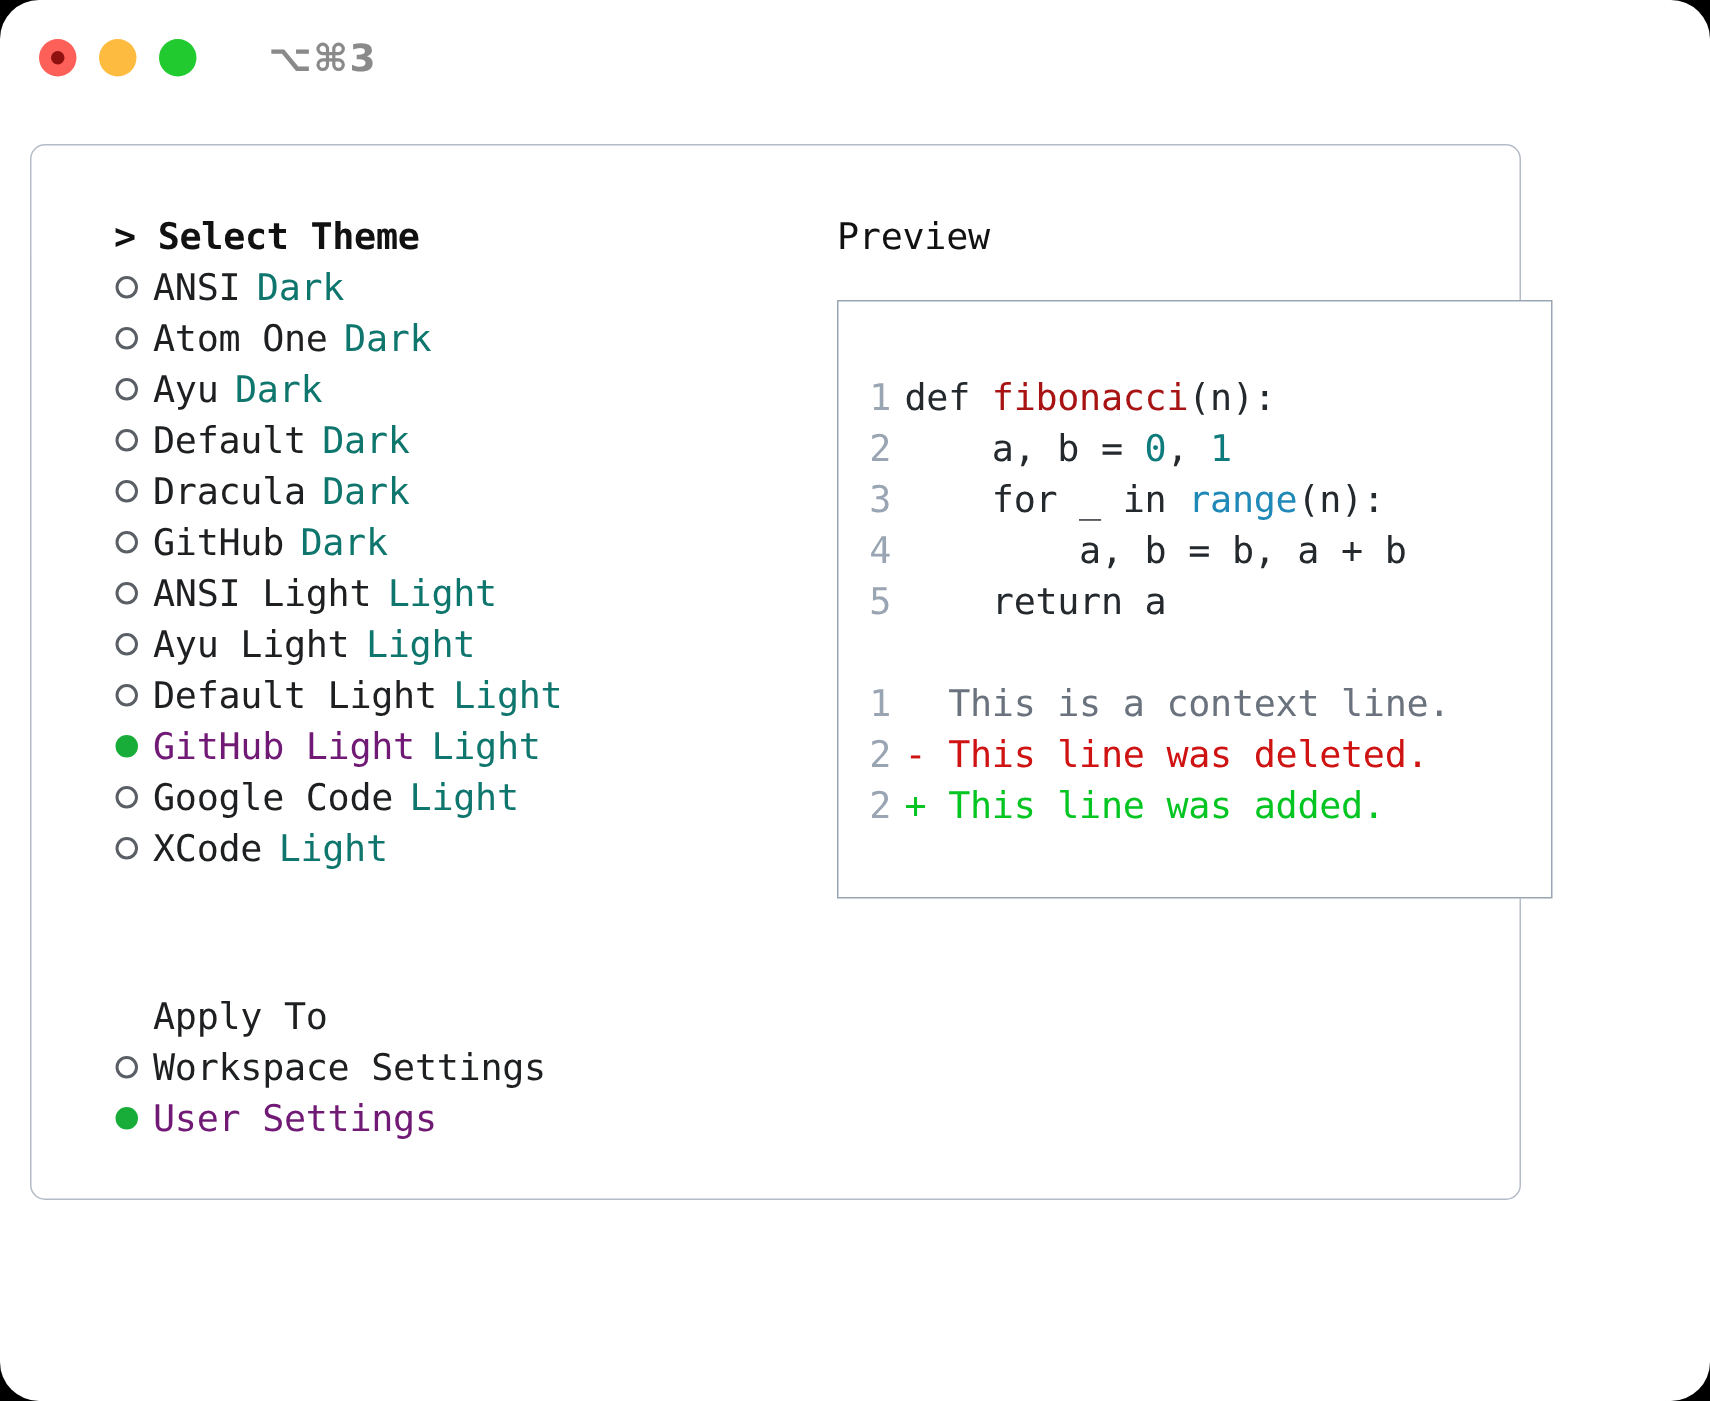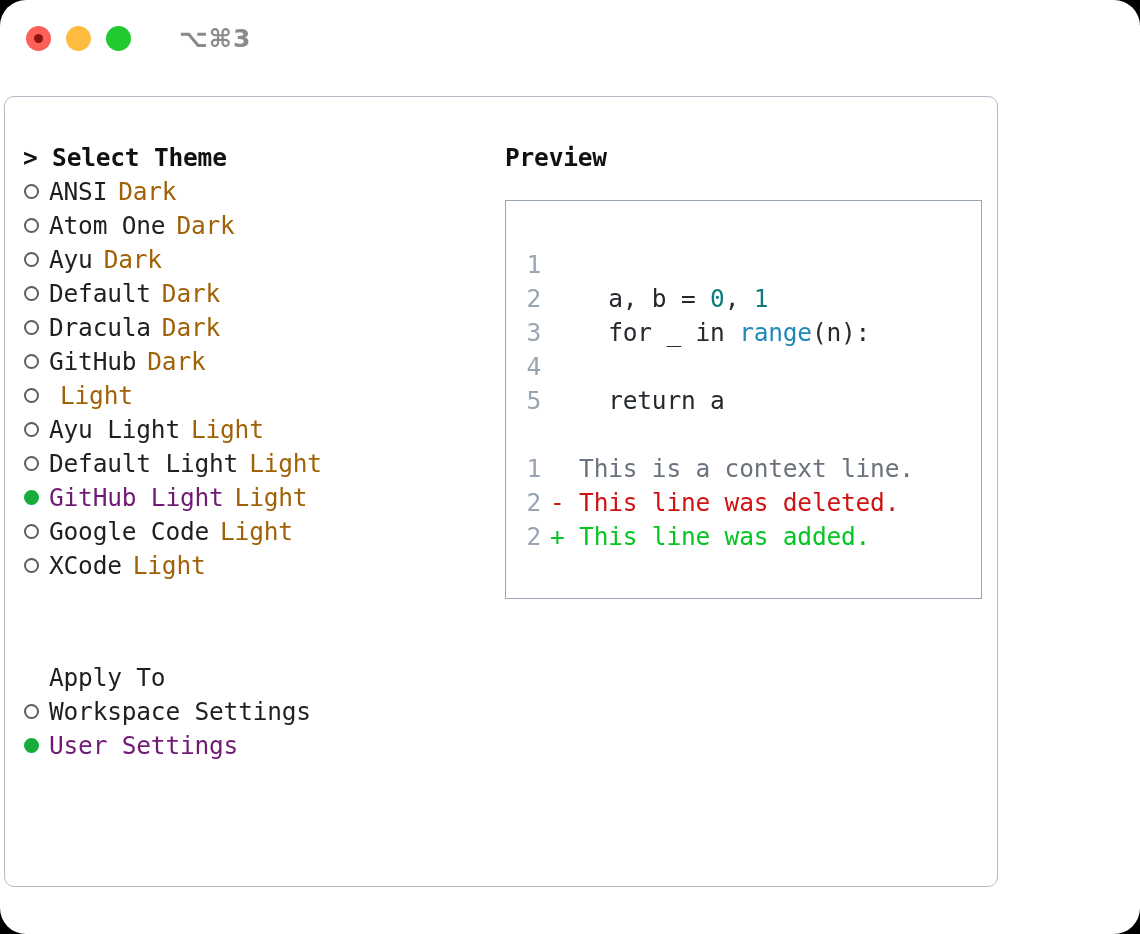--- a/index.html
+++ b/index.html
@@ -51,27 +51,28 @@
     font-size: 25px;
     font-weight: bold;
     color: #8a8a8a;
     letter-spacing: 1px;
     font-family: "DejaVu Sans", "Liberation Sans", sans-serif;
   }
 
   
   .panel {
     position: absolute;
-    left: 4px;
+    left: 20px;
     top: 96px;
     width: 994px;
-    height: 791px;
+    height: 704px;
     border: 1.6px solid #b4bcc8;
     border-radius: 10px;
     background: #ffffff;
+    padding-left: 37px;
   }
 
   .columns {
     display: flex;
     padding: 44px 0 0 18px;
   }
   .col-left  { width: 462px; flex: none; }
   .col-right { flex: 1; padding-left: 20px; }
 
   
@@ -103,21 +104,21 @@
     left: 1px;
     top: -16px;
     width: 15px; height: 15px;
     border-radius: 50%;
   }
   .marker .dot.off { border: 2px solid #5a5f66; background: transparent; }
   .marker .dot.on  { background: #18ac38; border: 2px solid #18ac38; }
 
   .opt-label      { color: #1d1f21; }
   .opt-label.sel  { color: #701a75; }
-  .opt-tag        { color: #a16207; padding-left: 11px; }
+  .opt-tag        { color: #0f766e; padding-left: 11px; }
 
   .spacer-lg { height: 46px; }
 
   .applyto-title {
     font-size: 24.5px;
     color: #1d1f21;
     line-height: 34px;
     padding-left: 26px;
     white-space: pre;
     letter-spacing: -0.2px;
@@ -128,21 +129,21 @@
     color: #aab2be;
     font-size: 24.5px;
     line-height: 34px;
     width: 404px;
     letter-spacing: -0.2px;
   }
 
   
   .preview-title {
     font-size: 24.5px;
-    font-weight: bold;
+    font-weight: normal;
     color: #111111;
     line-height: 34px;
     letter-spacing: -0.2px;
   }
 
   .preview-box {
     margin-top: 25px;
     width: 477px;
     height: 399px;
     border: 1.6px solid #9aa5b4;
@@ -196,21 +197,21 @@
 
         <div class="section-header">&gt; Select Theme</div>
 
         <div id="theme-list">
             <div class="opt-row"><span class="marker"><span class="dot off"></span></span><span class="opt-label">ANSI</span><span class="opt-tag">Dark</span></div>
             <div class="opt-row"><span class="marker"><span class="dot off"></span></span><span class="opt-label">Atom One</span><span class="opt-tag">Dark</span></div>
             <div class="opt-row"><span class="marker"><span class="dot off"></span></span><span class="opt-label">Ayu</span><span class="opt-tag">Dark</span></div>
             <div class="opt-row"><span class="marker"><span class="dot off"></span></span><span class="opt-label">Default</span><span class="opt-tag">Dark</span></div>
             <div class="opt-row"><span class="marker"><span class="dot off"></span></span><span class="opt-label">Dracula</span><span class="opt-tag">Dark</span></div>
             <div class="opt-row"><span class="marker"><span class="dot off"></span></span><span class="opt-label">GitHub</span><span class="opt-tag">Dark</span></div>
-            <div class="opt-row"><span class="marker"><span class="dot off"></span></span><span class="opt-tag">Light</span></div>
+            <div class="opt-row"><span class="marker"><span class="dot off"></span></span><span class="opt-label">ANSI Light</span><span class="opt-tag">Light</span></div>
             <div class="opt-row"><span class="marker"><span class="dot off"></span></span><span class="opt-label">Ayu Light</span><span class="opt-tag">Light</span></div>
             <div class="opt-row"><span class="marker"><span class="dot off"></span></span><span class="opt-label">Default Light</span><span class="opt-tag">Light</span></div>
             <div class="opt-row"><span class="marker"><span class="dot on"></span></span><span class="opt-label sel">GitHub Light</span><span class="opt-tag">Light</span></div>
             <div class="opt-row"><span class="marker"><span class="dot off"></span></span><span class="opt-label">Google Code</span><span class="opt-tag">Light</span></div>
             <div class="opt-row"><span class="marker"><span class="dot off"></span></span><span class="opt-label">XCode</span><span class="opt-tag">Light</span></div>
           </div>
 
         <div class="spacer-lg"></div>
 
         <div class="applyto-title">Apply To</div>
@@ -222,24 +223,24 @@
 
         <div class="spacer-lg"></div>
 
       </div>
 
       <div class="col-right">
         <div class="preview-title">Preview</div>
 
         <div class="preview-box">
           <div id="code-block">
-              <div class="code-line"><span class="gutter">1</span></div>
+              <div class="code-line"><span class="gutter">1</span><span><span class="code-text">def </span><span class="tok-fn">fibonacci</span><span class="code-text">(n):</span></span></div>
               <div class="code-line"><span class="gutter">2</span><span><span class="code-text">    a, b = </span><span class="tok-num">0</span><span class="code-text">, </span><span class="tok-num">1</span></span></div>
               <div class="code-line"><span class="gutter">3</span><span><span class="code-text">    for _ in </span><span class="tok-call">range</span><span class="code-text">(n):</span></span></div>
-              <div class="code-line"><span class="gutter">4</span></div>
+              <div class="code-line"><span class="gutter">4</span><span><span class="code-text">        a, b = b, a + b</span></span></div>
               <div class="code-line"><span class="gutter">5</span><span><span class="code-text">    return a</span></span></div>
             </div>
           <div class="diff-gap"></div>
           <div id="diff-block">
               <div class="code-line"><span class="gutter">1</span><span class="diff-ctx"><span> </span><span> This is a context line.</span></span></div>
               <div class="code-line"><span class="gutter">2</span><span class="diff-del"><span>-</span><span> This line was deleted.</span></span></div>
               <div class="code-line"><span class="gutter">2</span><span class="diff-add"><span>+</span><span> This line was added.</span></span></div>
             </div>
         </div>
       </div>

